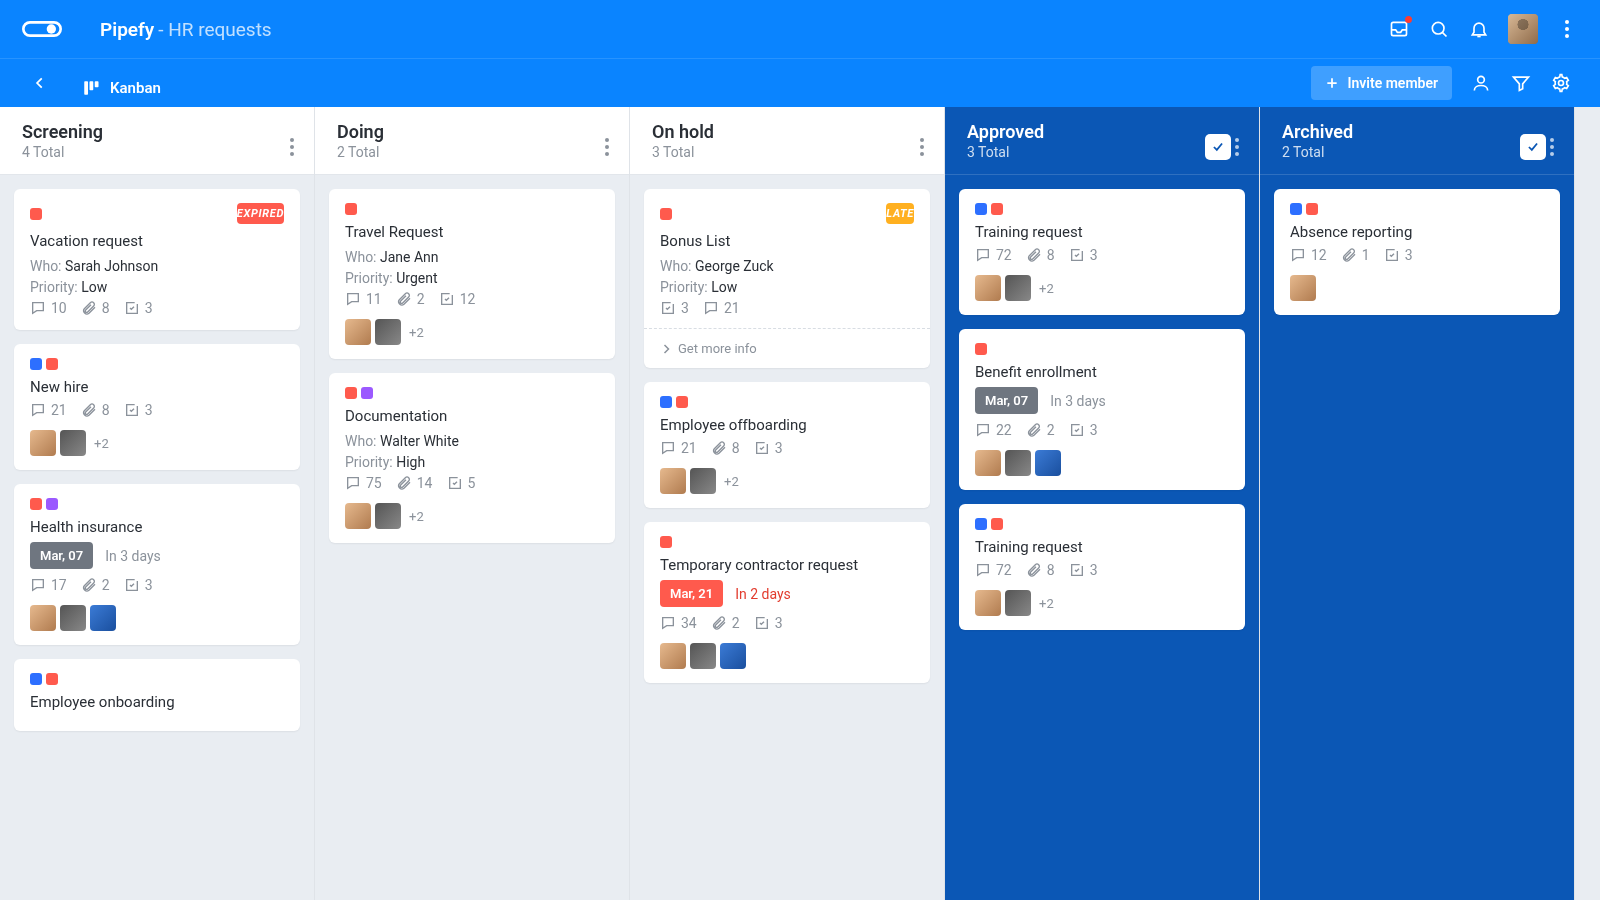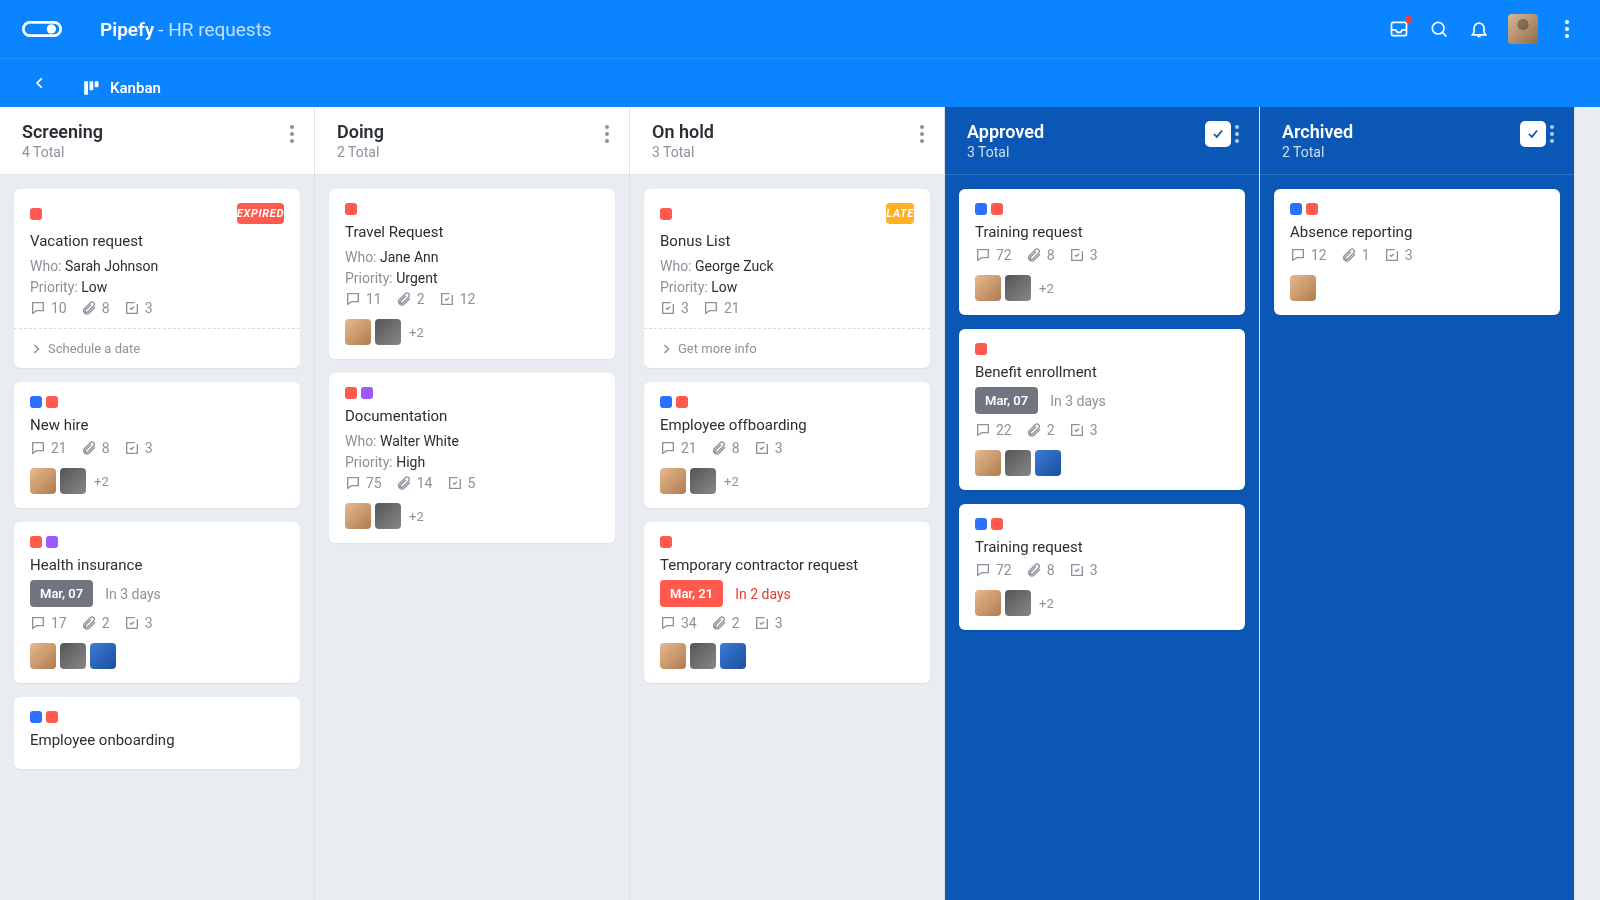--- a/index.html
+++ b/index.html
@@ -28,21 +28,21 @@
   .avatar-sm{width:30px;height:30px;border-radius:4px;background:linear-gradient(135deg,#d7b896,#8f6b4a);position:relative;overflow:hidden;}
   .avatar-sm::after{content:"";position:absolute;inset:0;border-radius:4px;background:radial-gradient(circle at 50% 35%,rgba(0,0,0,.3) 0 22%,transparent 23%),linear-gradient(135deg,#d7b896,#8f6b4a);}
   .subbar{height:48px;background:var(--blue);display:flex;align-items:center;padding:0 28px;color:#fff;border-top:1px solid rgba(255,255,255,.12);}
   .back-btn{width:24px;display:flex;justify-content:center;cursor:pointer;margin-right:30px;}
   .view-tab{display:flex;align-items:center;gap:10px;font-weight:600;font-size:15px;padding-bottom:14px;margin-top:26px;border-bottom:3px solid #fff;}
   .sub-actions{margin-left:auto;display:flex;align-items:center;gap:18px;}
   .invite-btn{background:rgba(255,255,255,.22);border-radius:4px;padding:9px 14px;display:flex;align-items:center;gap:8px;font-size:14px;font-weight:600;cursor:pointer;}
   .board{display:flex;height:calc(100% - 106px);overflow-x:auto;}
   .col{flex:0 0 314px;min-width:314px;display:flex;flex-direction:column;border-right:1px solid #dfe3e8;}
   .col.final{background:var(--blue-deep);}
-  .col-head{background:#fff;padding:14px 16px 14px 22px;display:flex;align-items:flex-start;border-bottom:1px solid var(--gray-border);}
+  .col-head{background:#fff;padding:14px 16px 14px 22px;display:flex;align-items:flex-end;border-bottom:1px solid var(--gray-border);}
   .col.final .col-head{background:var(--blue-deep);border-bottom:1px solid rgba(255,255,255,.15);}
   .col-titles{flex:1;}
   .col-title{font-size:18px;font-weight:600;}
   .col.final .col-title{color:#fff;}
   .col-count{font-size:14px;color:var(--text-muted);margin-top:2px;}
   .col.final .col-count{color:rgba(255,255,255,.8);}
   .col-check{width:26px;height:26px;border-radius:5px;background:#fff;display:flex;align-items:center;justify-content:center;margin-left:8px;}
   .col-more{cursor:pointer;padding:4px;color:var(--text-muted);}
   .col.final .col-more{color:rgba(255,255,255,.7);}
   .col-body{flex:1;overflow-y:auto;padding:14px 14px 0;}
@@ -127,20 +127,45 @@
       </svg>
   </div>
   <div class="view-tab">
     <svg width="18" height="18" viewBox="0 0 24 24" fill="#fff">
         <rect x="3" y="3" width="5" height="18" rx="1"></rect>
         <rect x="10" y="3" width="5" height="12" rx="1"></rect>
         <rect x="17" y="3" width="5" height="8" rx="1"></rect>
       </svg>
     <span>Kanban</span>
   </div>
+  <div class="sub-actions">
+    <div class="invite-btn">
+      <svg width="14" height="14" viewBox="0 0 24 24" fill="none" stroke="#fff" stroke-width="3">
+          <path d="M12 4v16M4 12h16"></path>
+        </svg>
+      <span>Invite member</span>
+    </div>
+    <div class="top-icon">
+      <svg width="20" height="20" viewBox="0 0 24 24" fill="none" stroke="#fff" stroke-width="2">
+          <circle cx="12" cy="8" r="4"></circle>
+          <path d="M4 21c0-4 4-6 8-6s8 2 8 6"></path>
+        </svg>
+    </div>
+    <div class="top-icon">
+      <svg width="20" height="20" viewBox="0 0 24 24" fill="none" stroke="#fff" stroke-width="2">
+          <path d="M3 5h18l-7 8v6l-4 2v-8z"></path>
+        </svg>
+    </div>
+    <div class="top-icon">
+      <svg width="20" height="20" viewBox="0 0 24 24" fill="none" stroke="#fff" stroke-width="2">
+          <circle cx="12" cy="12" r="3"></circle>
+          <path d="M19 12a7 7 0 00-.2-1.7l2-1.5-2-3.4-2.3 1a7 7 0 00-3-1.7L13 2h-2l-.5 2.7a7 7 0 00-3 1.7l-2.3-1-2 3.4 2 1.5A7 7 0 005 12c0 .6.1 1.1.2 1.7l-2 1.5 2 3.4 2.3-1a7 7 0 003 1.7L11 22h2l.5-2.7a7 7 0 003-1.7l2.3 1 2-3.4-2-1.5c.1-.6.2-1.1.2-1.7z"></path>
+        </svg>
+    </div>
+  </div>
 </div>
 
 <div class="board" id="board">
     <div class="col">
       <div class="col-head">
         <div class="col-titles">
           <div class="col-title">Screening</div>
           <div class="col-count">4 Total</div>
         </div>
         <div class="col-more">
@@ -176,26 +201,20 @@
               <span>8</span>
             </span>
             <span class="stat">
               <svg width="16" height="16" viewBox="0 0 24 24" fill="none" stroke="currentColor" stroke-width="2">
                 <path d="M9 12l2 2 4-4"></path>
                 <path d="M20 6v14H4V4h12"></path>
               </svg>
               <span>3</span>
             </span>
           </div>
-          <div class="card-action">
-            <svg width="12" height="12" viewBox="0 0 24 24" fill="none" stroke="currentColor" stroke-width="3">
-              <path d="M9 4l8 8-8 8"></path>
-            </svg>
-            <span>Schedule a date</span>
-          </div>
         </div>
         <div class="card">
           <div class="card-top">
             <div class="labels">
               <span class="lbl" style="background:#2d6fff"></span>
               <span class="lbl" style="background:#ff5a4d"></span>
             </div>
           </div>
           <div class="card-title">New hire</div>
           <div class="card-stats">

